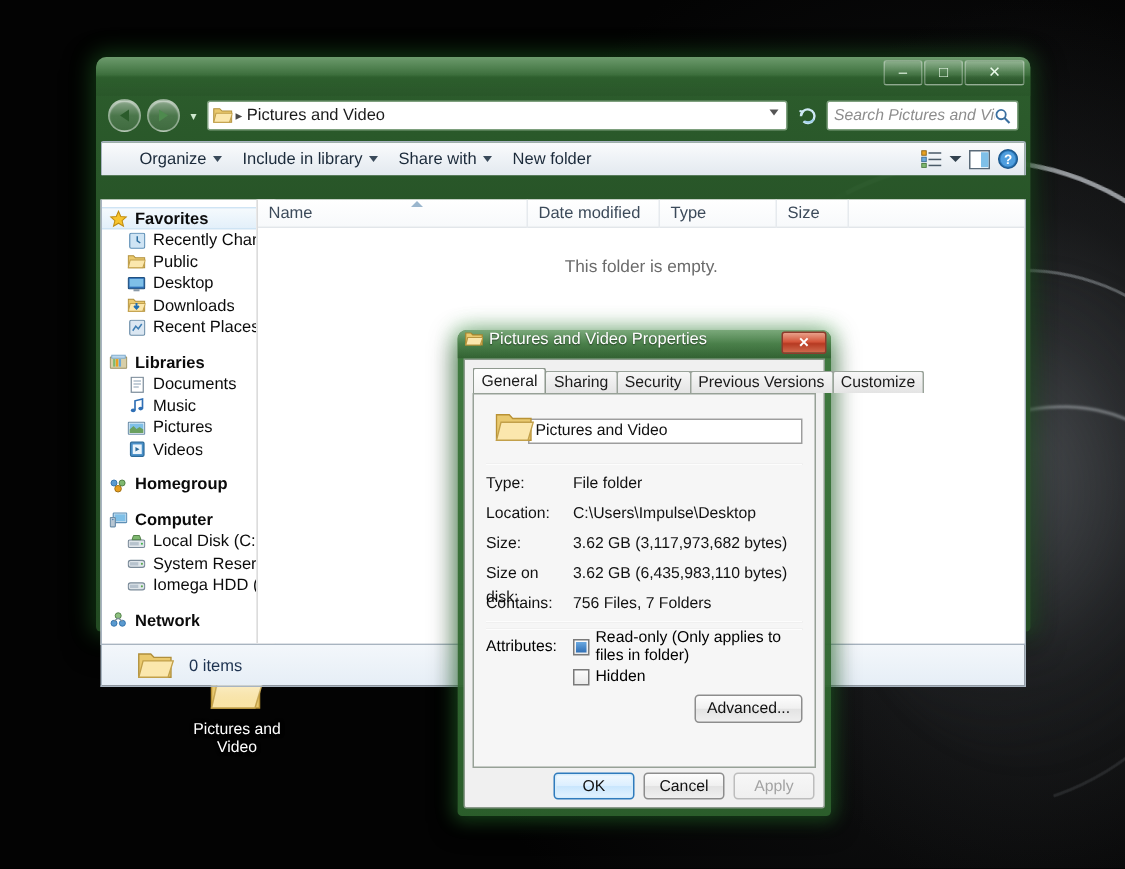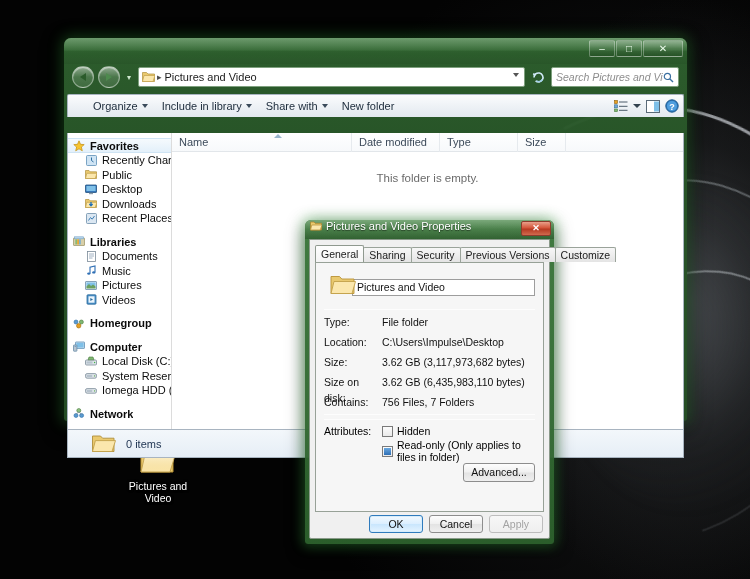--- a/index.html
+++ b/index.html
@@ -954,26 +954,26 @@
 
         <div class="hsep"></div>
 
 
         <div class="hsep"></div>
 
         <div id="attrs-row">
           <span class="pk">Attributes:</span>
           <div style="flex:1;">
             <div class="chkline">
+              <span class="chkbox filled"></span>
+              <span>Read-only (Only applies to files in folder)</span>
+            </div>
+            <div class="chkline">
               <span class="chkbox"></span>
               <span>Hidden</span>
-            </div>
-            <div class="chkline">
-              <span class="chkbox filled"></span>
-              <span>Read-only (Only applies to files in folder)</span>
             </div>
           </div>
         </div>
 
         <div id="advanced-btn">Advanced...</div>
       </div>
 
       <div id="dialog-buttons">
         <div class="dlgbtn default">OK</div>
         <div class="dlgbtn">Cancel</div>

